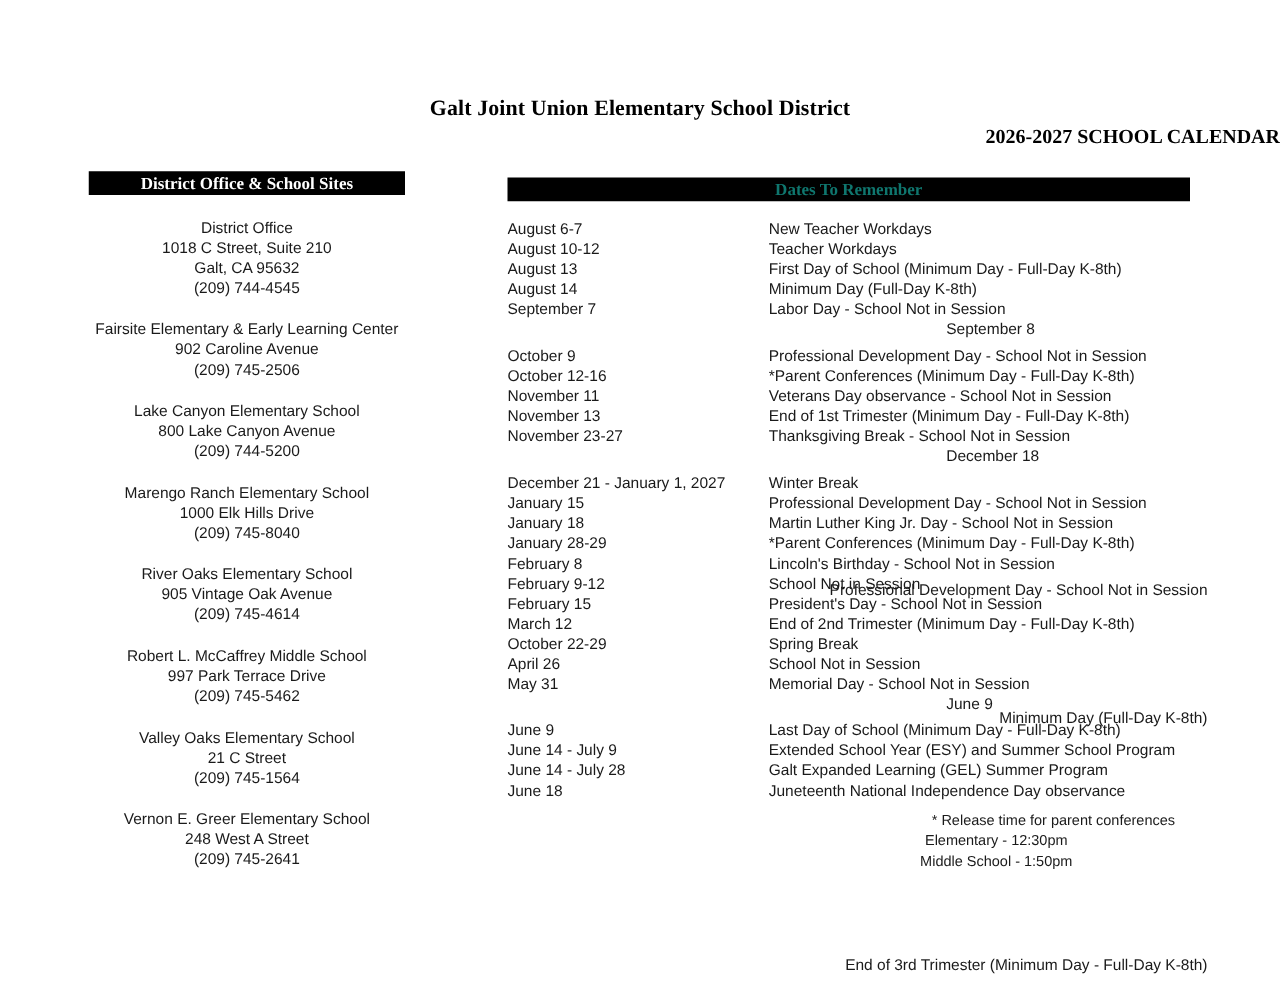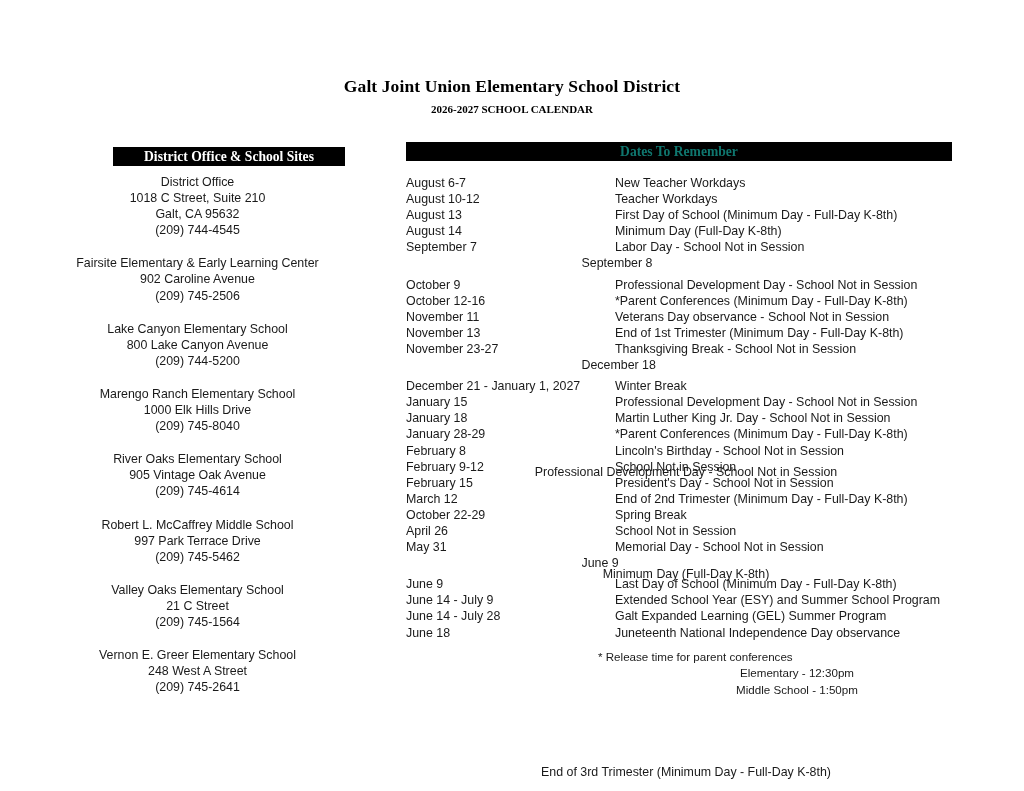--- a/index.html
+++ b/index.html
@@ -30,46 +30,46 @@
     font-family: "Liberation Serif", serif;
     font-weight: bold;
     font-size: 17.5px;
     letter-spacing: 0.1px;
     color: #000000;
     line-height: 21px;
   }
   .doc-subtitle {
     font-family: "Liberation Serif", serif;
     font-weight: bold;
-    font-size: 11px;
+    font-size: 16px;
     color: #000000;
     line-height: 19px;
     margin-top: 3px;
+    text-align: right;
   }
 
   
   .banner {
     position: absolute;
     background: #000000;
     color: #ffffff;
     font-family: "Liberation Serif", serif;
     font-weight: bold;
     font-size: 13.6px;
     text-align: center;
     line-height: 19px;
     height: 19px;
     box-sizing: border-box;
     overflow: hidden;
     white-space: nowrap;
   }
   #banner-left {
     left: 71px;
-    top: 147px;
-    width: 232px;
-    margin-left: 42px;
+    top: 137px;
+    width: 253px;
   }
   #banner-right {
     left: 406px;
     top: 142px;
     width: 546px;
   }
 
   
   #sites-column {
     position: absolute;
@@ -94,21 +94,21 @@
   #dates-column {
     position: absolute;
     left: 406px;
     top: 175px;
     width: 560px;
     font-size: 12.4px;
     line-height: 16.1px;
   }
   .date-row {
     display: flex;
-    align-items: center;
+    align-items: flex-end;
     height: 16.1px;
   }
   .date-row.gap-after {
     margin-bottom: 5px;
     flex-direction: column;
   }
   .date-when {
     width: 209px;
     flex: 0 0 209px;
     white-space: nowrap;
@@ -124,20 +124,21 @@
     position: absolute;
     left: 520px;
     top: 649px;
     width: 420px;
     font-size: 11.6px;
     line-height: 16.4px;
   }
   .footnote-head {
     padding-left: 78px;
     white-space: nowrap;
+    text-align: right;
   }
   .footnote-sub {
     padding-left: 134px;
     white-space: nowrap;
     text-align: center;
   }
 </style>
 </head>
 <body>
 

